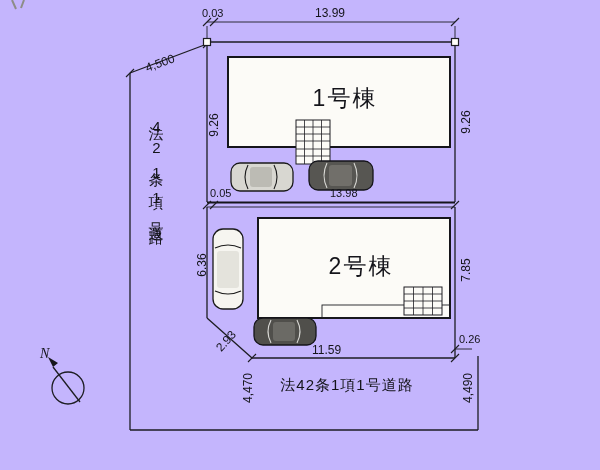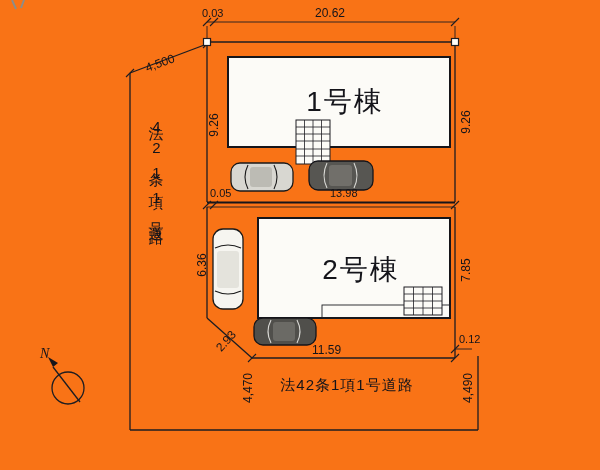--- a/index.html
+++ b/index.html
@@ -1,38 +1,38 @@
 <!DOCTYPE html>
 <html><head>
 <meta charset="utf-8">
 <style>
   html,body{margin:0;padding:0;}
   body{background:#ffffff;}
   .page{
     position:relative;
     width:600px;height:470px;
-    background:#f97316;
+    background:#c4b5fd;
     overflow:hidden;
     font-family:"Liberation Sans", sans-serif;
     color:#14141a;
   }
   .page svg{position:absolute;left:0;top:0;}
   .ln{stroke:#1d1d22;stroke-width:1.3;fill:none;}
   .thin{stroke:#1d1d22;stroke-width:0.9;fill:none;}
   .thick{stroke:#15151a;stroke-width:2.2;fill:none;}
   .bld{fill:#fcfbf7;stroke:#15151a;stroke-width:2;}
   .tick{stroke:#1d1d22;stroke-width:1.1;fill:none;}
   .marker{fill:#fffef9;stroke:#1d1d22;stroke-width:1.2;}
   .grid{fill:#fcfbf7;stroke:#1d1d22;stroke-width:1;}
   .gridln{stroke:#1d1d22;stroke-width:0.8;}
   .t{position:absolute;white-space:nowrap;color:#14141a;}
   .dim{font-size:11px;}
   .dim12{font-size:12px;}
   .v{width:40px;text-align:center;transform:rotate(-90deg);}
-  .bldlbl{font-size:28px;font-weight:500;letter-spacing:2px;width:110px;text-align:center;}
+  .bldlbl{font-size:23px;font-weight:500;letter-spacing:2px;width:110px;text-align:center;}
   .roadv{writing-mode:vertical-rl;text-orientation:upright;font-size:15px;letter-spacing:4px;}
   .roadh{font-size:15px;letter-spacing:1px;width:170px;text-align:center;}
   .north{font-size:14px;font-style:italic;font-family:"Liberation Serif", serif;}
 </style>
 </head>
 <body>
 
 <div class="page">
 
   <svg width="600" height="470" viewBox="0 0 600 470">
@@ -145,31 +145,31 @@
     </g>
 
     <g>
       <circle class="ln" cx="68" cy="388" r="16"></circle>
       <line class="ln" x1="80" y1="402" x2="53" y2="367"></line>
       <polygon points="53,367 48,357 58,363" fill="#15151a"></polygon>
     </g>
   </svg>
 
   <div class="t dim" style="left:202px;top:7px;">0.03</div>
-  <div class="t dim12" style="left:300px;top:6px;width:60px;text-align:center;">20.62</div>
+  <div class="t dim12" style="left:300px;top:6px;width:60px;text-align:center;">13.99</div>
   <div class="t dim12" style="left:138px;top:56px;width:44px;text-align:center;transform:rotate(-20deg);">4,500</div>
   <div class="t dim12 v" style="left:194px;top:118px;">9.26</div>
   <div class="t dim12 v" style="left:446px;top:115px;">9.26</div>
   <div class="t dim" style="left:210px;top:187px;">0.05</div>
   <div class="t dim" style="left:330px;top:187px;">13.98</div>
   <div class="t dim12 v" style="left:182px;top:258px;">6.36</div>
   <div class="t dim12 v" style="left:446px;top:263px;">7.85</div>
   <div class="t dim12" style="left:206px;top:334px;width:40px;text-align:center;transform:rotate(-48deg);">2.93</div>
   <div class="t dim12" style="left:312px;top:343px;width:60px;text-align:left;">11.59</div>
-  <div class="t dim" style="left:459px;top:333px;">0.12</div>
+  <div class="t dim" style="left:459px;top:333px;">0.26</div>
   <div class="t dim12 v" style="left:228px;top:381px;">4,470</div>
   <div class="t dim12 v" style="left:448px;top:381px;">4,490</div>
 
   <div class="t bldlbl" style="left:290px;top:83px;">1号棟</div>
   <div class="t bldlbl" style="left:306px;top:251px;">2号棟</div>
 
   <div class="t roadv" style="left:146px;top:114px;">法42条1項1号道路</div>
   <div class="t roadh" style="left:262px;top:376px;">法42条1項1号道路</div>
 
   <div class="t north" style="left:40px;top:346px;">N</div>

